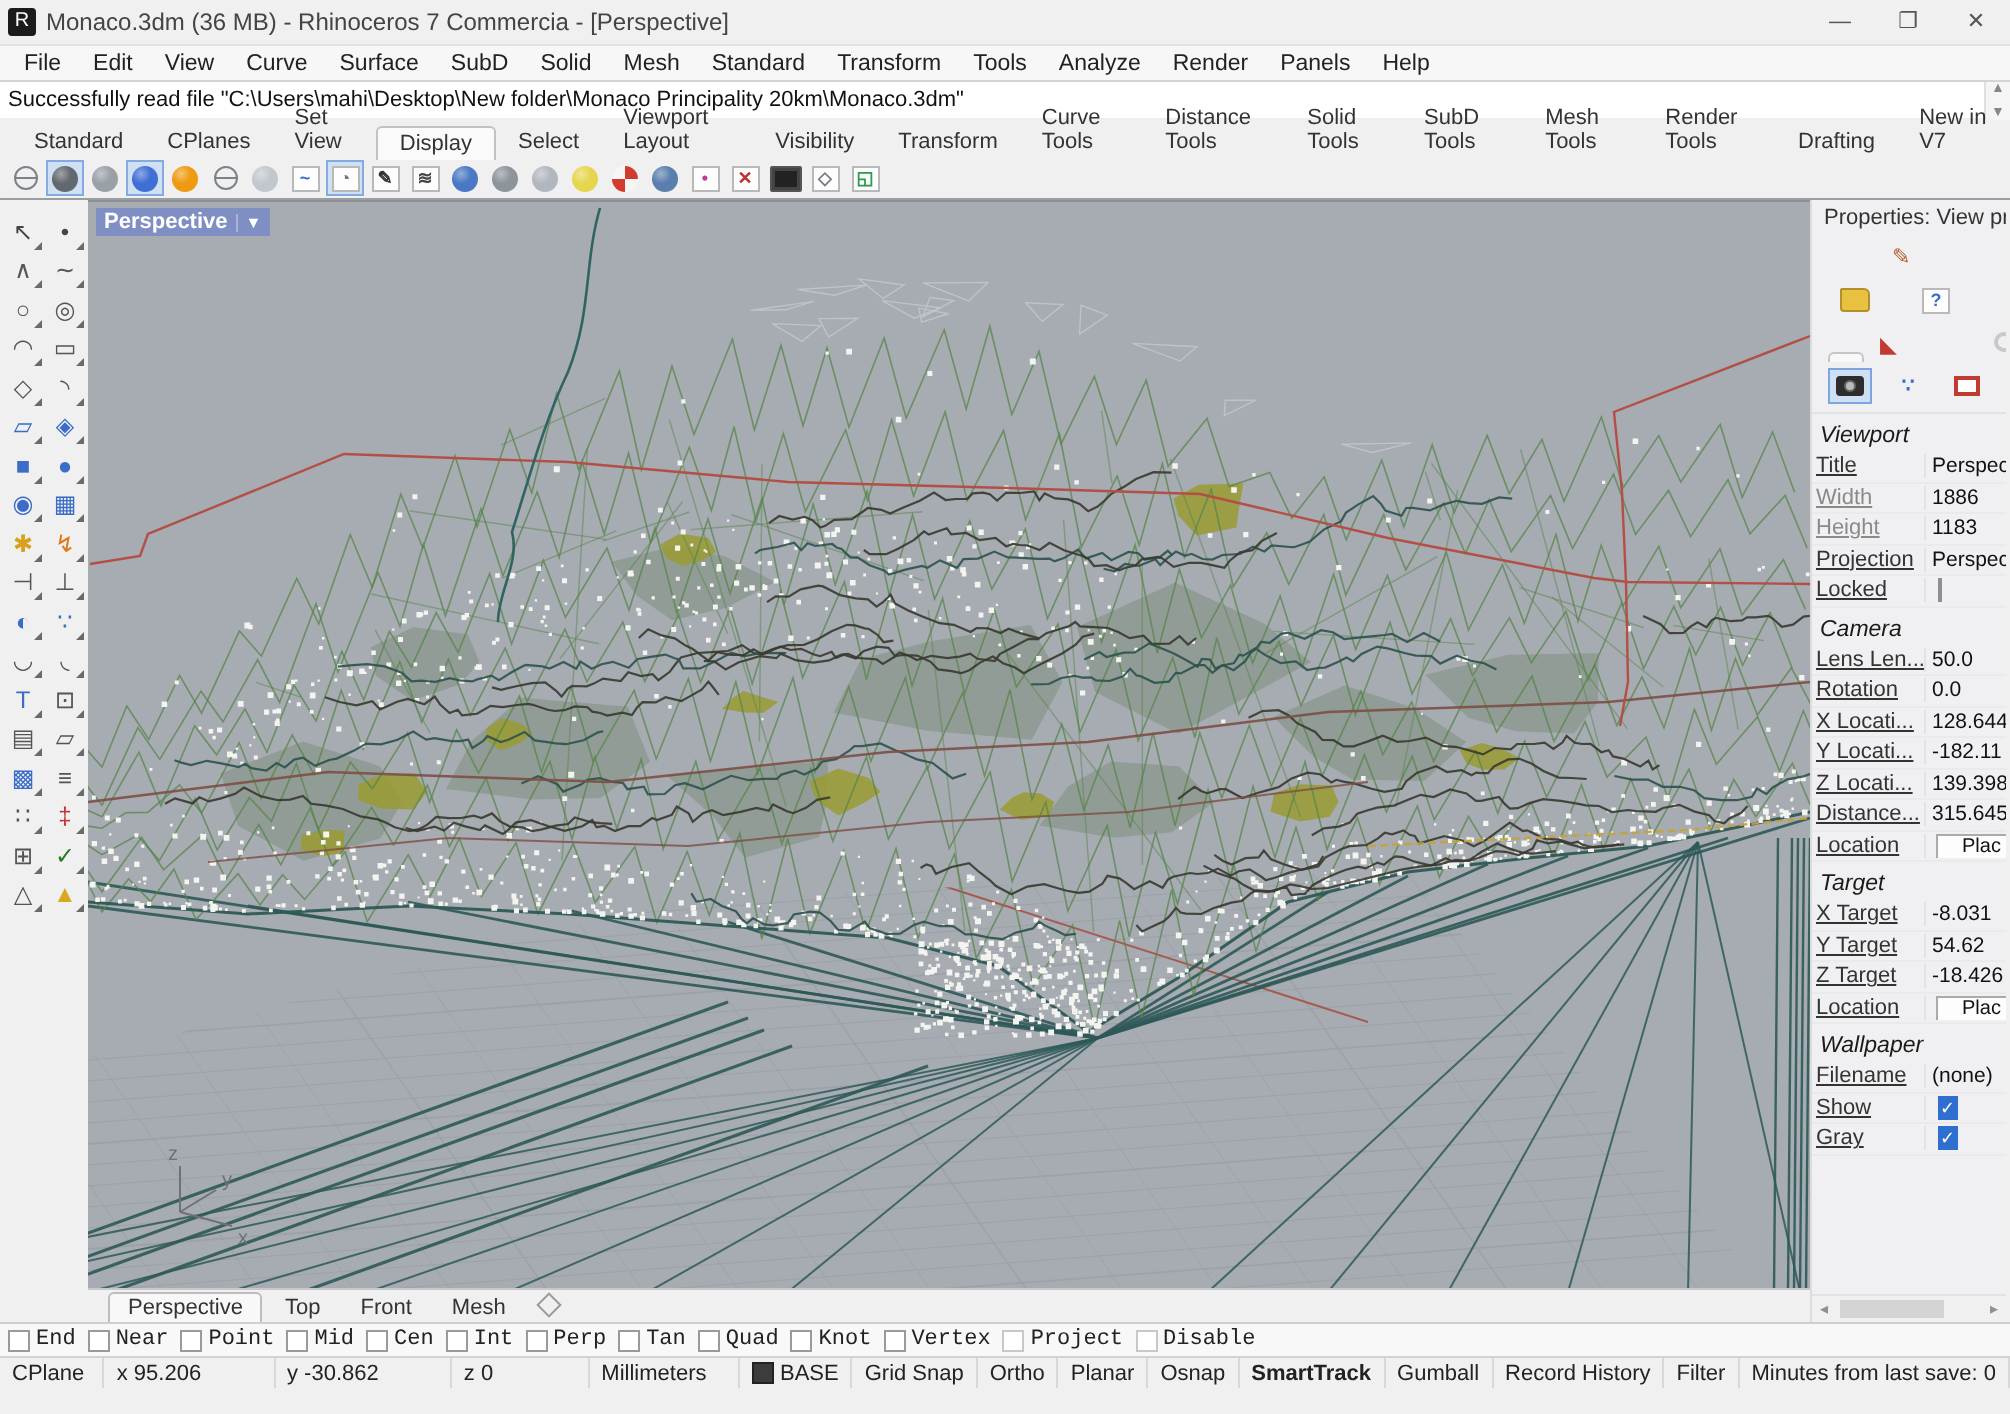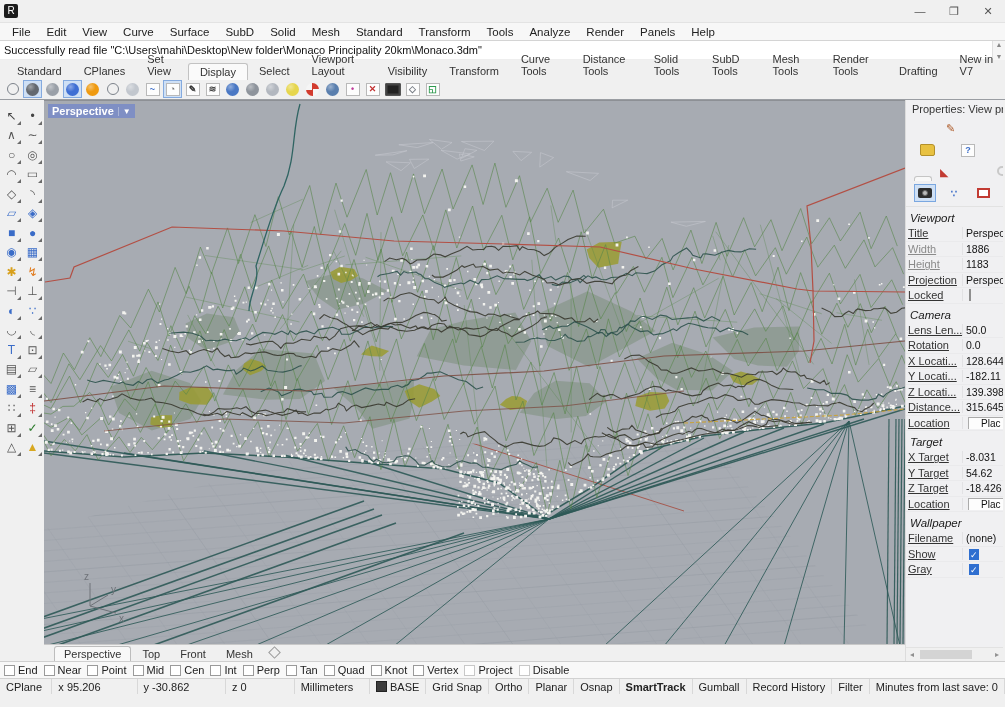--- a/index.html
+++ b/index.html
@@ -69,37 +69,38 @@
   .pval{flex:1;border-left:1px solid #e2e2e4;padding-left:3px;font-size:10.5px;color:#111;white-space:nowrap;overflow:hidden;}
   .pbtn{border:1px solid #ababab;background:#fdfdfd;font-size:10px;padding:0 12px 1px;margin-left:2px;}
   .chk{width:11px;height:11px;border:1px solid #8f8f8f;background:#fff;box-sizing:border-box;margin-left:3px;}
   .chk.on{background:#2f6fd0;border-color:#2f6fd0;color:#fff;font-size:9px;line-height:10px;text-align:center;}
   .pscroll{margin-top:auto;height:13px;background:#f0f0f0;border-top:1px solid #e2e2e2;display:flex;align-items:center;}
   .ps-arrow{width:12px;text-align:center;color:#909090;font-size:8px;}
   .ps-thumb{width:52px;height:9px;background:#d4d4d4;margin-left:2px;}
   .ps-track{flex:1;}
   
   .osnap{height:16px;background:#f8f8f8;border-top:1px solid #cfcfcf;display:flex;align-items:center;padding-left:4px;gap:6px;}
-  .oschk{display:flex;align-items:center;gap:3px;color:#222;}
+  .oschk{display:flex;align-items:center;gap:3px;color:#222;font-family:Liberation Mono, monospace;}
   .osbox{width:11px;height:11px;border:1px solid #9a9a9a;background:#fff;box-sizing:border-box;}
   .osbox.lite{border-color:#c8c8c8;}
   
   .statusbar{height:15px;background:#f0f0f0;border-top:1px solid #d2d2d2;display:flex;align-items:center;font-size:11px;color:#222;}
   .seg{padding:0 6px;border-right:1px solid #d8d8d8;height:100%;display:flex;align-items:center;white-space:nowrap;}
   .seg.bold{font-weight:bold;}
   .swatch{width:9px;height:9px;background:#3c3c3c;border:1px solid #222;margin-right:3px;}
   svg text{font-family:"Liberation Sans",sans-serif;}
 </style>
 </head>
 <body>
 
 <div class="window">
 
   <div class="titlebar">
     <div class="app-icon">R</div>
+    <div class="title-text">Monaco.3dm (36 MB) - Rhinoceros 7 Commercia - [Perspective]</div>
     <div class="win-controls">
       <div class="win-btn">—</div>
       <div class="win-btn">❐</div>
       <div class="win-btn">✕</div>
     </div>
   </div>
 
   <div class="menubar" id="menubar">
       <span class="menu-item">File</span>
       <span class="menu-item">Edit</span>

